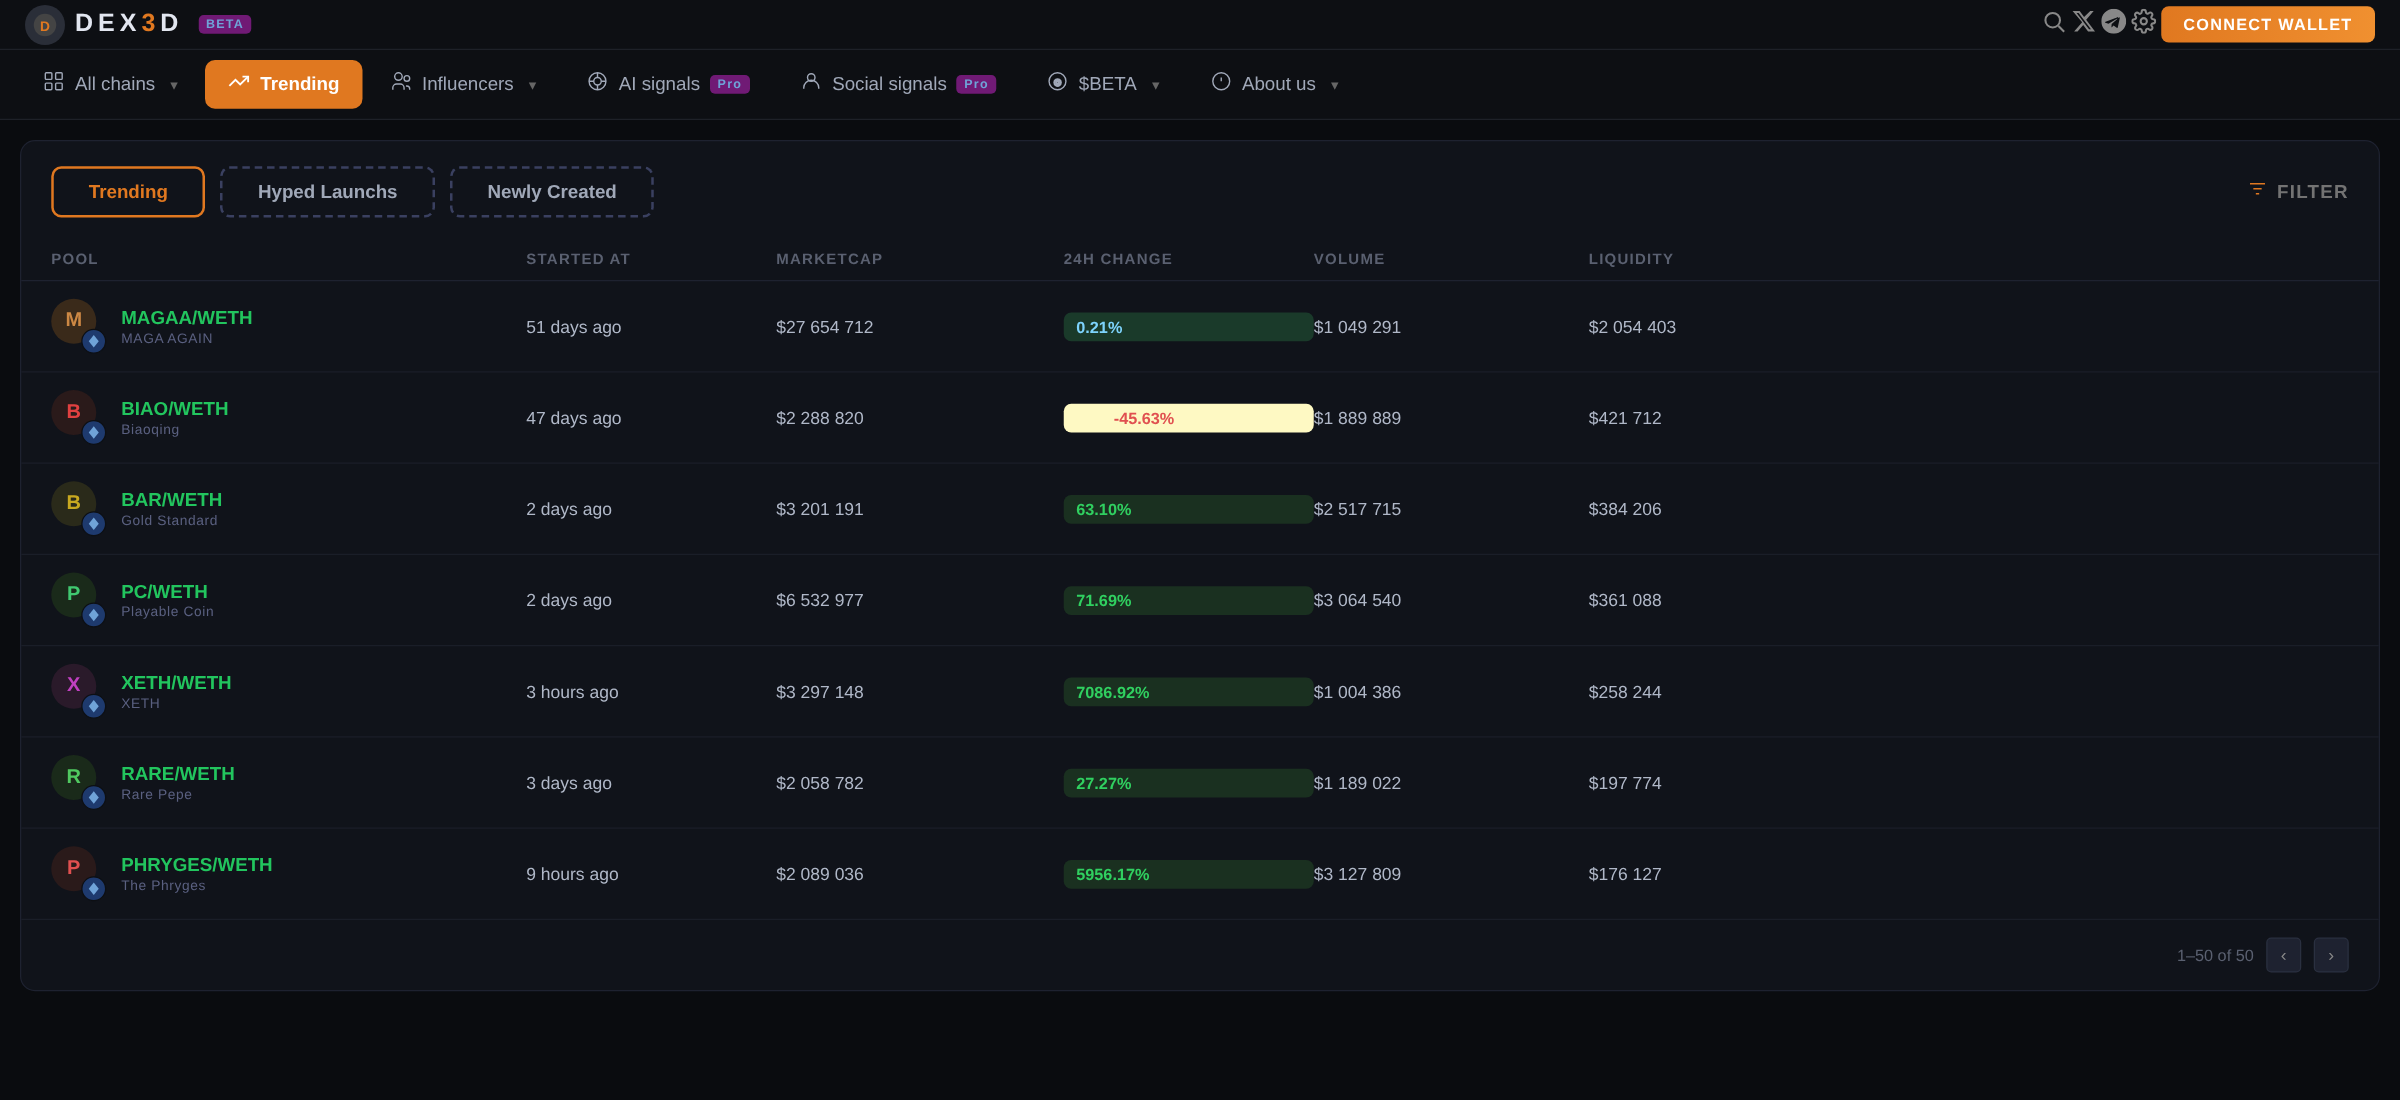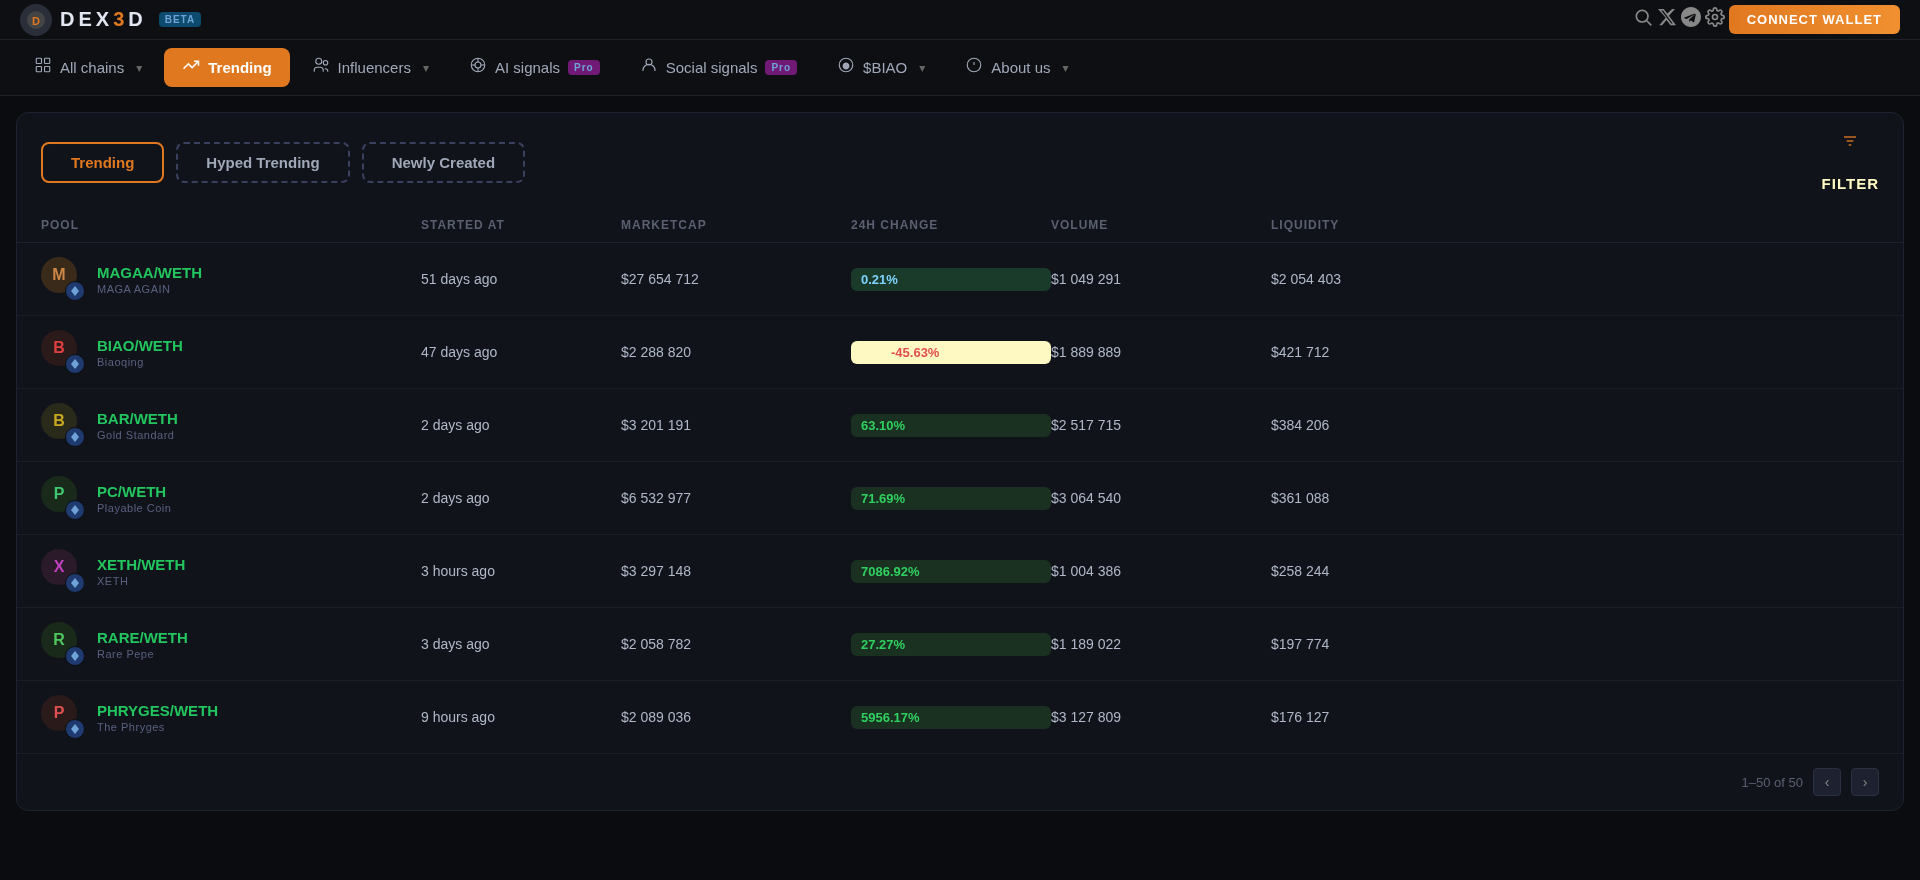--- a/index.html
+++ b/index.html
@@ -40,21 +40,21 @@
       display: flex;
       align-items: center;
       gap: 2px;
       font-weight: 700;
       font-size: 20px;
       letter-spacing: 2px;
       color: #c8ccd6;
     }
     .logo-text span { color: #e2e6f0; }
     .beta-badge {
-      background: #0c4a6e;
+      background: #701a75;
       color: #6fa3d8;
       font-size: 10px;
       font-weight: 700;
       padding: 2px 6px;
       border-radius: 4px;
       margin-left: 6px;
       letter-spacing: 1px;
     }
     .topbar-spacer { flex: 1; }
     .topbar-icons {
@@ -155,30 +155,29 @@
       border-color: #e07820;
     }
     .tab-btn.dashed {
       border-style: dashed;
       border-color: #3a4060;
     }
     .tabs-spacer { flex: 1; }
     .filter-btn {
       display: flex;
       align-items: center;
-      gap: 22px;
-      color: #fef9c3;
+      gap: 8px;
+      color: #737373;
       background: transparent;
       border: none;
       cursor: pointer;
       font-size: 15px;
       font-weight: 700;
       letter-spacing: 1px;
       text-transform: uppercase;
-      flex-direction: column;
     }
     .filter-icon { font-size: 16px; }
 
     
     .table-container {
       padding: 16px 0 0 0;
     }
     .table-header {
       display: grid;
       grid-template-columns: 380px 200px 230px 200px 220px 220px;
@@ -377,42 +376,42 @@
     <span class="pro-badge">Pro</span>
   </div>
 
   <div class="nav-item">
     <span class="nav-icon">
       <svg width="18" height="18" viewBox="0 0 24 24" fill="none" stroke="#a0a8b8" stroke-width="1.5">
           <circle cx="12" cy="12" r="9"></circle>
           <text x="12" y="16" text-anchor="middle" font-size="10" fill="#a0a8b8">◎</text>
         </svg>
     </span>
-    <span>$BIAO</span>
+    <span>$BETA</span>
     <span class="nav-chevron">▾</span>
   </div>
 
   <div class="nav-item">
     <span class="nav-icon">
       <svg width="18" height="18" fill="none" stroke="#a0a8b8" stroke-width="1.5" viewBox="0 0 24 24">
           <circle cx="12" cy="12" r="9"></circle>
           <line x1="12" y1="8" x2="12" y2="12"></line>
           <line x1="12" y1="16" x2="12.01" y2="16"></line>
         </svg>
     </span>
     <span>About us</span>
     <span class="nav-chevron">▾</span>
   </div>
 </div>
 
 <div class="main-content">
 
   <div class="tabs-row">
     <button class="tab-btn active">Trending</button>
-    <button class="tab-btn dashed">Hyped Trending</button>
+    <button class="tab-btn dashed">Hyped Launchs</button>
     <button class="tab-btn dashed">Newly Created</button>
     <div class="tabs-spacer"></div>
     <button class="filter-btn">
       <span class="filter-icon">
         <svg width="16" height="16" fill="none" stroke="#e07820" stroke-width="2" viewBox="0 0 24 24">
             <line x1="3" y1="6" x2="21" y2="6"></line>
             <line x1="7" y1="12" x2="17" y2="12"></line>
             <line x1="10" y1="18" x2="14" y2="18"></line>
           </svg>
       </span>

